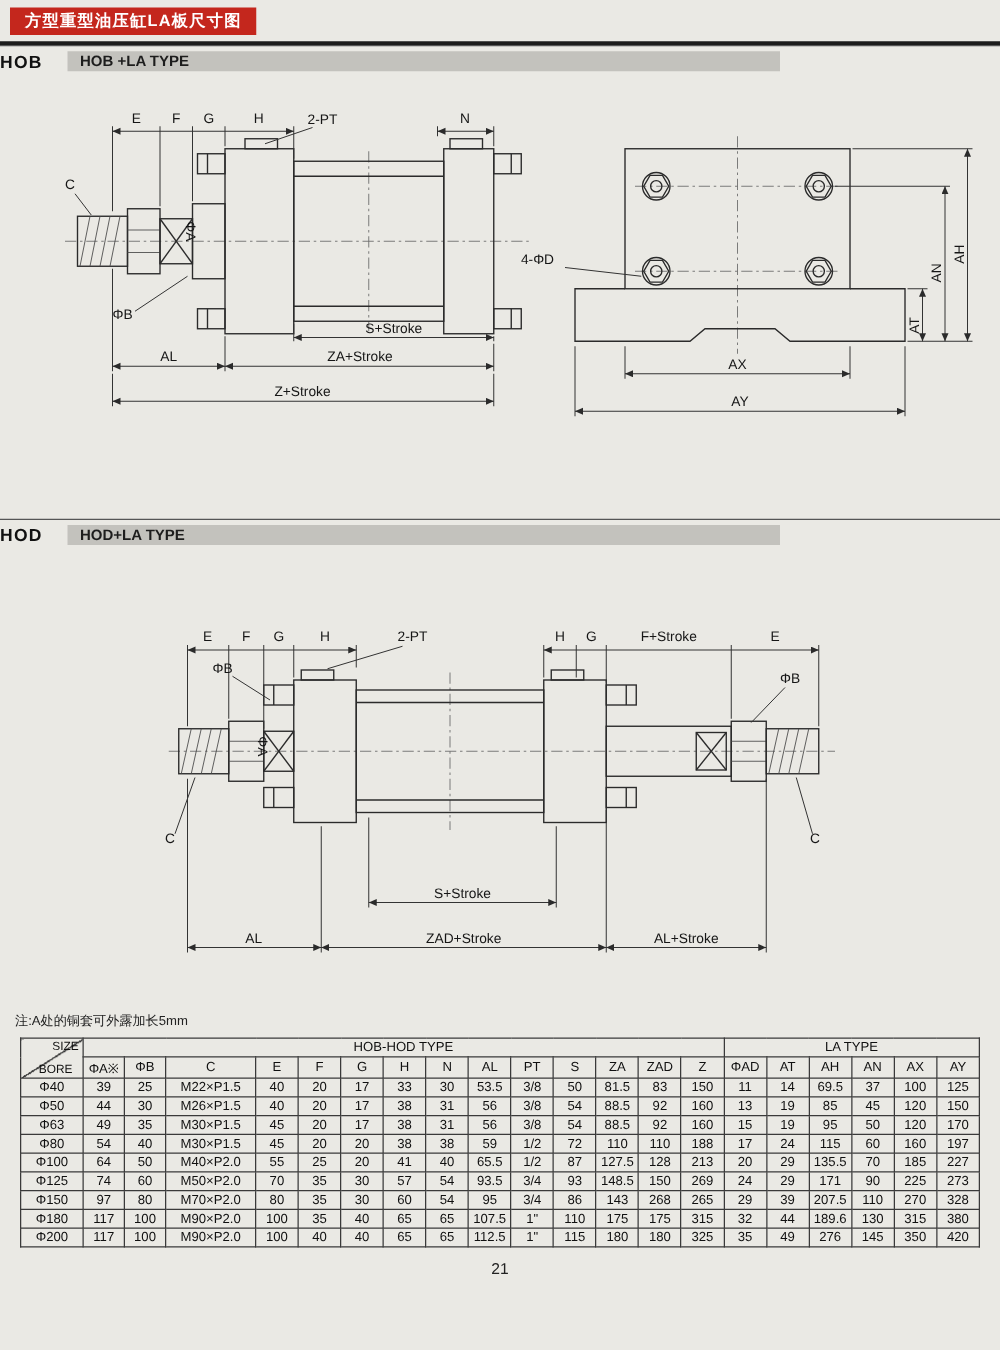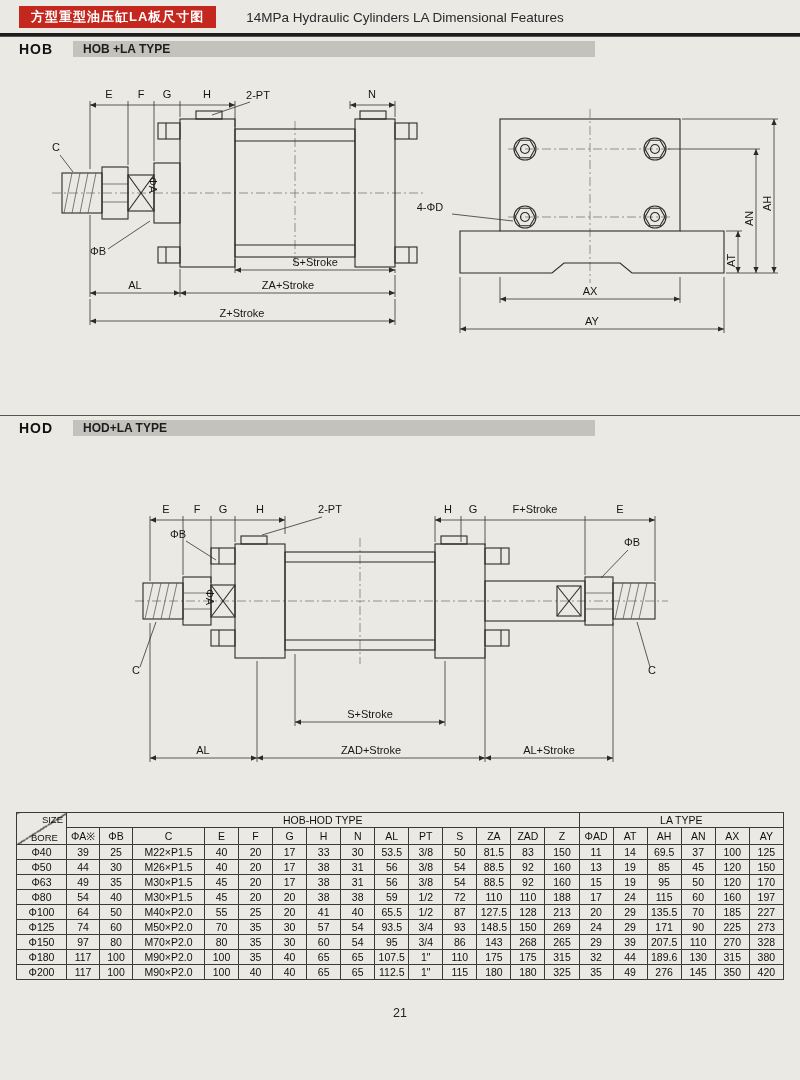--- a/index.html
+++ b/index.html
@@ -1,29 +1,29 @@
 <!DOCTYPE html>
 <html><head>
 <meta charset="utf-8">
 <style>
   * { margin:0; padding:0; box-sizing:border-box; }
   html,body { width:800px; }
   body { font-family:"Liberation Sans", sans-serif; background:#9a9a96; }
   .page { width:800px; height:1080px; background:#eae9e4; position:relative; overflow:hidden; }
 
   
-  .hdr { display:flex; align-items:center; gap:30px; padding:6px 8px 5px 19px; border-bottom:3px solid #1c1c1c; }
+  .hdr { display:flex; align-items:center; gap:8px; padding:6px 8px 5px 8px; border-bottom:3px solid #1c1c1c; }
   .title-box { background:#c4271d; color:#fff; font-weight:bold; font-size:13px; padding:2px 12px; letter-spacing:1px; white-space:nowrap; }
   .title-en { font-size:13.5px; color:#2a2a2a; }
 
   
   .section { border-top:1px solid #555; }
-  .sec-head { display:flex; align-items:center; gap:10px; padding:4px 10px 2px 19px; }
+  .sec-head { display:flex; align-items:center; gap:10px; padding:4px 10px 2px 0; }
   .sec-code { font-weight:bold; font-size:14px; color:#111; width:44px; letter-spacing:1px; }
-  .sec-bar { background:#c3c2bd; color:#1d1d1d; font-size:12px; font-weight:bold; padding:1px 10px; width:522px; }
+  .sec-bar { background:#c3c2bd; color:#1d1d1d; font-size:12px; font-weight:bold; padding:1px 10px; width:570px; }
   .drawing { display:block; }
   #hob-svg { margin-top:12px; }
   .section-hob { padding-bottom:64px; }
   #hod-svg { margin-top:48px; }
   .section-hod { padding-bottom:22px; }
 
   
   .o { fill:none; stroke:#2b2b2b; stroke-width:1.1; }
   .t { fill:none; stroke:#4a4a4a; stroke-width:0.7; }
   .dim { fill:none; stroke:#333; stroke-width:0.8; }
@@ -35,30 +35,29 @@
 
   
   table { border-collapse:collapse; margin:4px auto 0 auto; width:768px; table-layout:fixed; }
   th, td { border:1px solid #3a3a3a; font-size:10.5px; font-weight:normal; color:#101010; text-align:center; padding:1px 0; height:15px; white-space:nowrap; overflow:hidden; }
   thead tr.group th { height:14px; font-size:10.5px; }
   .corner { position:relative;
     background:linear-gradient(to bottom right, transparent 48.8%, #3a3a3a 48.8%, #3a3a3a 51.2%, transparent 51.2%); }
   .corner .sz { position:absolute; top:1px; right:3px; font-size:9.5px; }
   .corner .br { position:absolute; bottom:1px; left:2px; font-size:9.5px;padding-left:12px; }
 
-  .pagenum { text-align:center; font-size:12.5px; color:#222; margin-top:26px; }
+  .pagenum { text-align:center; font-size:12.5px; color:#222; margin-top:10px; }
 </style>
 </head>
 <body>
 
 <div class="page">
 
   <div class="hdr">
     <div class="title-box">方型重型油压缸LA板尺寸图</div>
-    <div class="title-en">14MPa Hydraulic Cylinders LA Dimensional Features</div>
   </div>
 
   <div class="section section-hob">
     <div class="sec-head">
       <span class="sec-code">HOB</span>
       <span class="sec-bar">HOB +LA TYPE</span>
     </div>
 
     <svg id="hob-svg" class="drawing" width="800" height="280" viewBox="0 0 800 280">
       <defs>
@@ -303,20 +302,21 @@
         <line class="dim" x1="150" y1="272" x2="257" y2="272" marker-start="url(#as2)" marker-end="url(#ae2)"></line>
         <line class="dim" x1="257" y1="272" x2="485" y2="272" marker-start="url(#as2)" marker-end="url(#ae2)"></line>
         <line class="dim" x1="485" y1="272" x2="613" y2="272" marker-start="url(#as2)" marker-end="url(#ae2)"></line>
         <text class="lbl" x="203" y="268" text-anchor="middle">AL</text>
         <text class="lbl" x="371" y="268" text-anchor="middle">ZAD+Stroke</text>
         <text class="lbl" x="549" y="268" text-anchor="middle">AL+Stroke</text>
       </g>
     </svg>
   </div>
 
+  <div class="note">注:A处的铜套可外露加长5mm</div>
 
   <table>
     <colgroup>
       <col style="width:50px">
         <col style="width:33px">
         <col style="width:33px">
         <col style="width:72px">
     </colgroup>
     <thead>
       <tr class="group">

